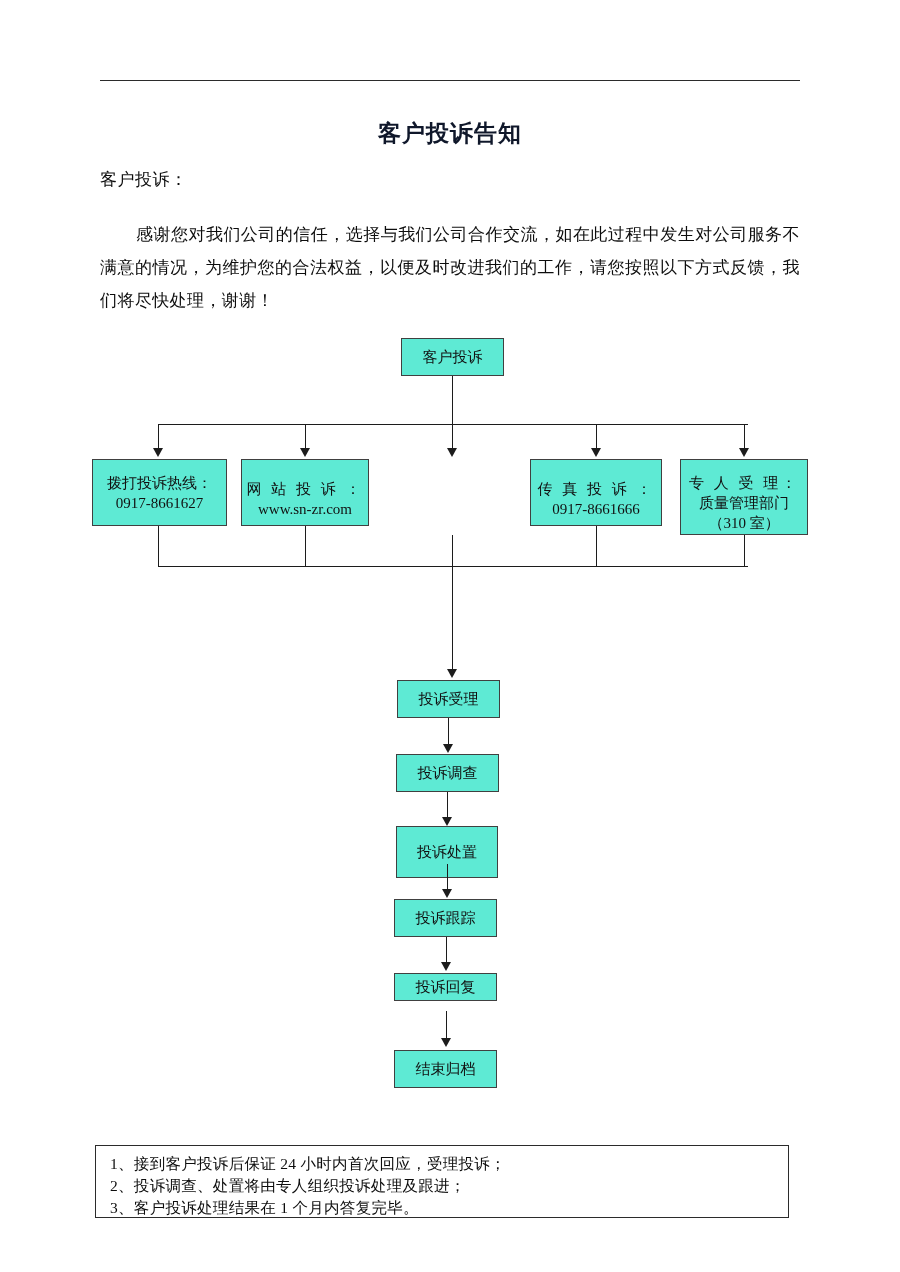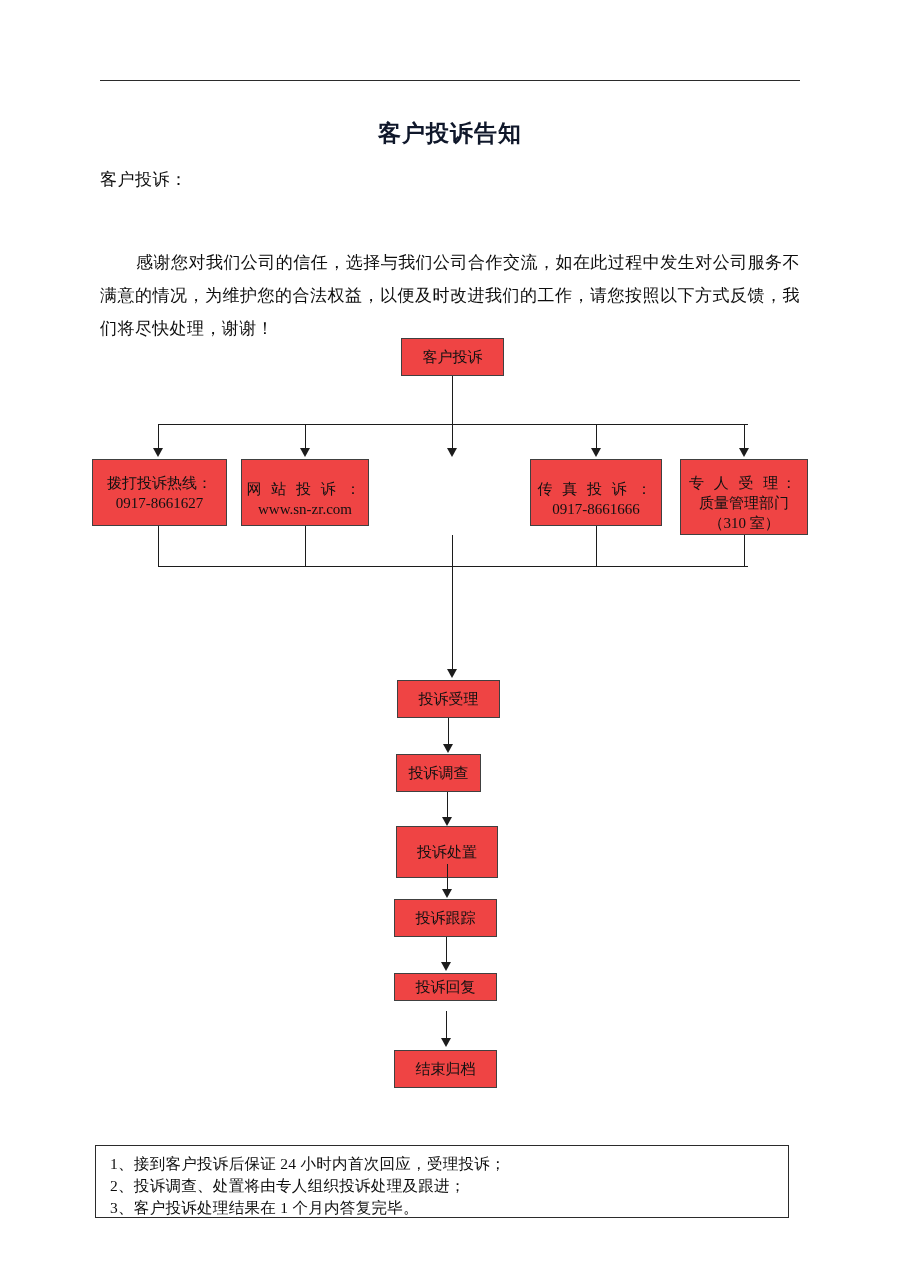--- a/index.html
+++ b/index.html
@@ -58,29 +58,28 @@
   .intro {
     position: absolute;
     left: 100px;
     top: 218px;
     width: 700px;
     font-size: 17px;
     line-height: 33px;
     text-align: justify;
     text-indent: 36px;
     letter-spacing: 0.4px;
-    margin-top: 28px;
   }
 
   
   .node {
     position: absolute;
     box-sizing: border-box;
     border: 1.2px solid #404040;
-    background: #ef4444;
+    background: #5eead4;
     display: flex;
     flex-direction: column;
     align-items: center;
     justify-content: center;
     font-size: 15px;
     line-height: 20px;
     color: #111;
     text-align: center;
   }
   .node .ln { display: block; white-space: nowrap; }
@@ -190,21 +189,21 @@
 
   <div class="vline" style="left:452px; top:566px; height:104px;"></div>
   <div class="arrowhead" style="left:447px; top:669px;"></div>
 
   <div class="node" style="left:397px; top:680px; width:103px; height:38px;">
     <span class="ln">投诉受理</span>
   </div>
   <div class="vline" style="left:448px; top:718px; height:27px;"></div>
   <div class="arrowhead" style="left:443px; top:744px;"></div>
 
-  <div class="node" style="left:396px; top:754px; width:85px; height:38px;">
+  <div class="node" style="left:396px; top:754px; width:103px; height:38px;">
     <span class="ln">投诉调查</span>
   </div>
   <div class="vline" style="left:447px; top:792px; height:26px;"></div>
   <div class="arrowhead" style="left:442px; top:817px;"></div>
 
   <div class="node" style="left:396px; top:826px; width:102px; height:52px;text-align:center;">
     <span class="ln">投诉处置</span>
   </div>
   <div class="vline" style="left:447px; top:864px; height:26px;"></div>
   <div class="arrowhead" style="left:442px; top:889px;"></div>

